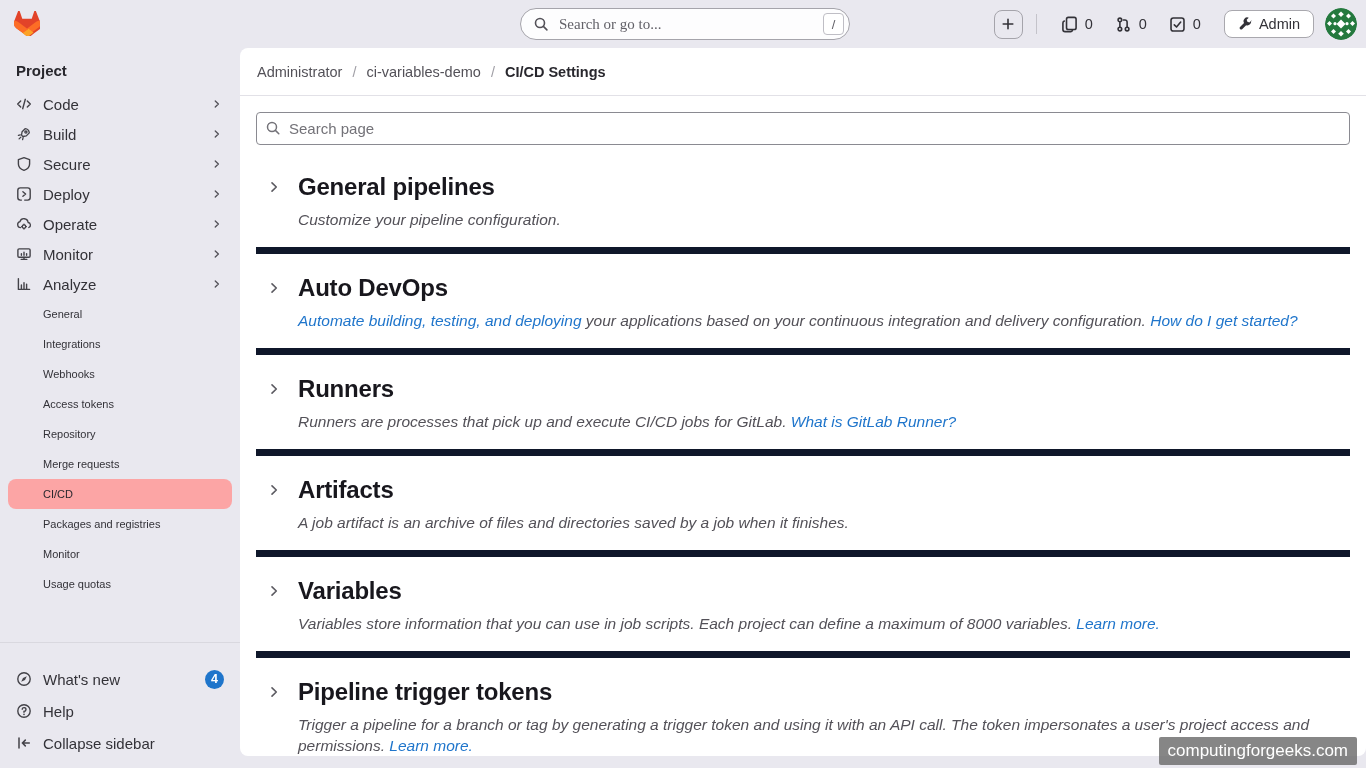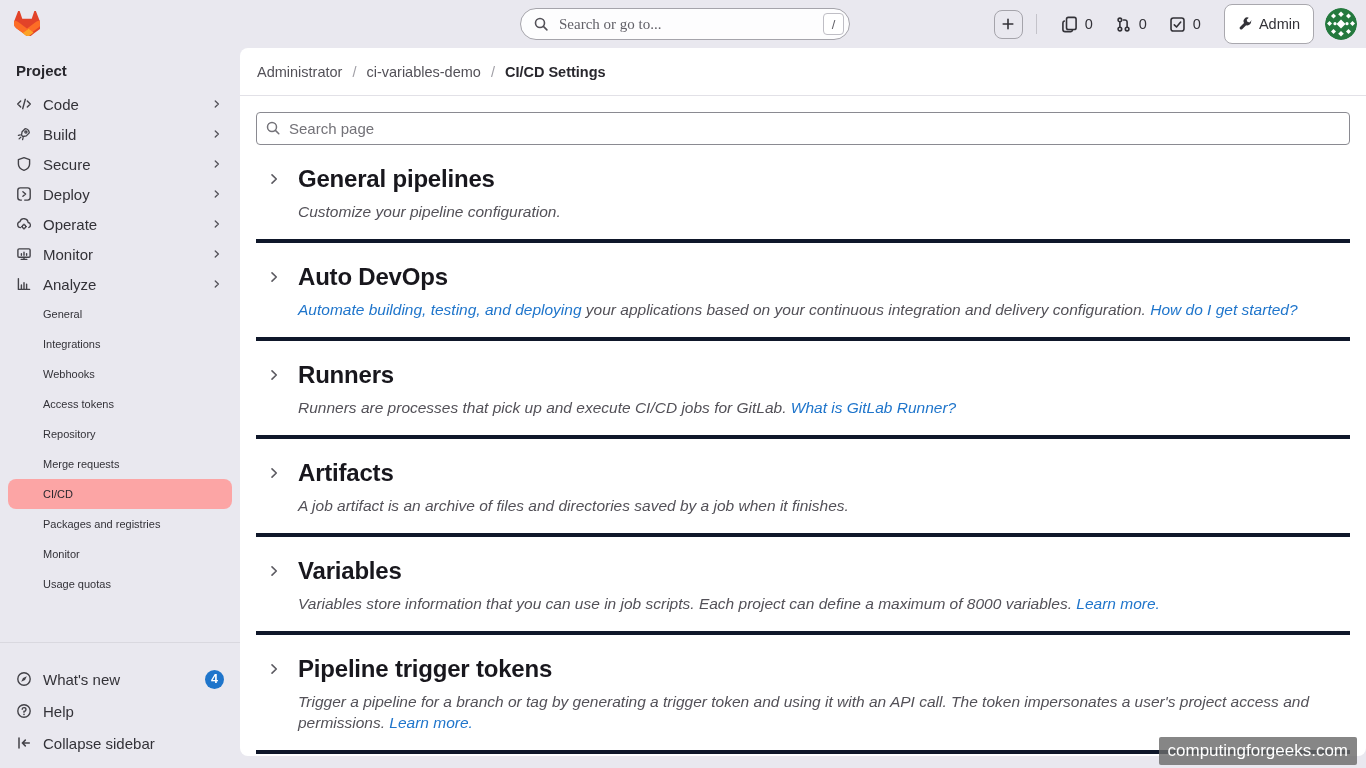--- a/index.html
+++ b/index.html
@@ -33,21 +33,21 @@
   }
   .tb-right { position:absolute; right:9px; top:0; height:48px; display:flex; align-items:center; }
   .plus-btn {
     width:29px; height:29px; border:1px solid #a5a4ab; border-radius:8px; background:transparent;
     display:flex; align-items:center; justify-content:center; color:#333238; cursor:pointer; padding:0;
   }
   .vdiv { width:1px; height:20px; background:#c4c3ca; margin:0 13px; }
   .cgroup { display:flex; align-items:center; gap:7px; font-size:14.5px; color:#333238; margin:0 11px; cursor:pointer; }
   .cgroup .cicon { color:#333238; }
   .admin-btn {
-    height:40px; margin-left:12px; padding:0 13px; display:flex; align-items:center; gap:7px;
+    height:28px; margin-left:12px; padding:0 13px; display:flex; align-items:center; gap:7px;
     background:#fff; border:1px solid #a9a8ae; border-radius:8px; cursor:pointer;
     font-size:14.5px; font-weight:500; color:#333238; font-family:inherit;
   }
   .avatar { width:32px; height:32px; border-radius:50%; overflow:hidden; margin-left:11px; cursor:pointer; }
 
   
   .sidebar { position:absolute; top:48px; left:0; width:240px; bottom:0; }
   .context { padding:14px 16px 10px; font-size:15px; font-weight:700; color:#28272d; }
   .nav-item {
     height:30px; margin:0 8px; padding:0 8px; border-radius:8px;
@@ -76,30 +76,30 @@
     background:#fff; border-radius:8px 0 8px 8px; overflow:hidden;
   }
   .breadcrumb {
     height:48px; display:flex; align-items:center; gap:10px; padding:0 17px;
     font-size:14.5px; color:#535158; border-bottom:1px solid #e2e1e7;
   }
   .breadcrumb a { color:#535158; text-decoration:none; cursor:pointer; }
   .breadcrumb .sep { color:#a09fa6; }
   .breadcrumb .current { color:#28272d; font-weight:600; }
 
-  .page-search { margin:16px 16px 0; position:relative; }
+  .page-search { margin:16px 16px 8px; position:relative; }
   .page-search .psicon { position:absolute; left:9px; top:8px; color:#737278; }
   .page-search input {
     width:100%; height:33px; border:1px solid #8a8a91; border-radius:4px;
     padding:0 10px 0 32px; font-size:15px; color:#333238; outline:none; background:#fff; font-family:inherit;
   }
   .page-search input::placeholder { color:#737278; opacity:1; }
 
   .sections { margin:0 16px; }
-  .section { padding:18px 0 17px; border-bottom:4px solid #0f172a; }
+  .section { padding:18px 0 17px; border-bottom:7px solid #0f172a; }
   .section:last-child { border-bottom:none; }
   .sec-head { display:flex; align-items:center; gap:9px; }
   .sec-toggle {
     width:31px; height:31px; margin-left:2px; flex:none; border:none; background:transparent;
     color:#5b5a61; display:flex; align-items:center; justify-content:center; cursor:pointer; padding:0;
   }
   .sec-title { margin:0; font-size:24px; font-weight:700; color:#18171d; letter-spacing:-0.2px; }
   .sec-desc { margin:7px 0 0 42px; font-size:15.5px; line-height:21px; color:#535158;font-style:italic; }
   .link { color:#1f75cb; text-decoration:none; cursor:pointer; }
 

